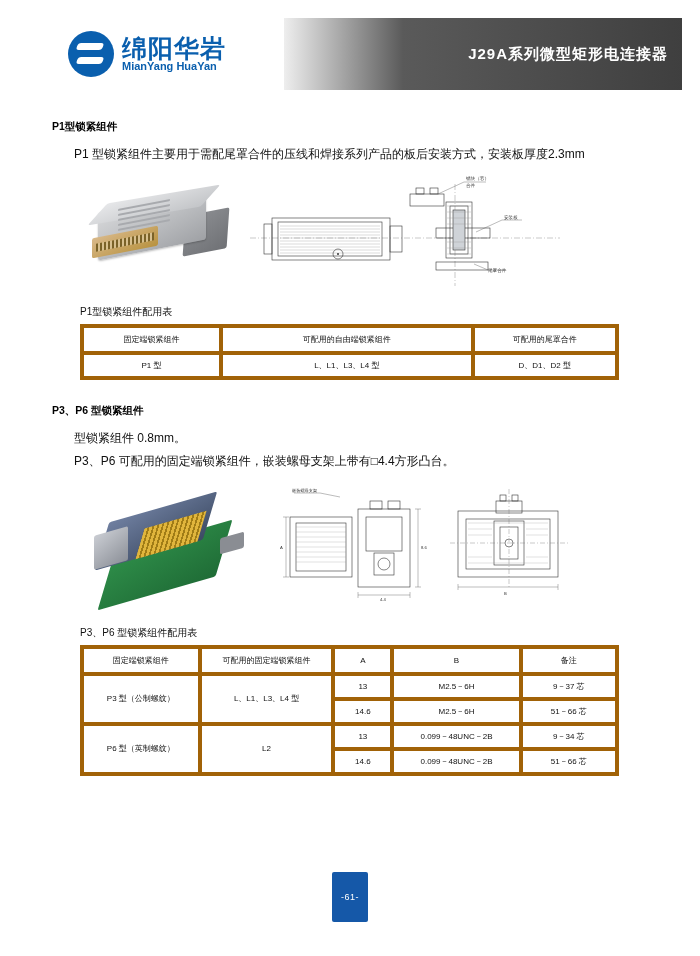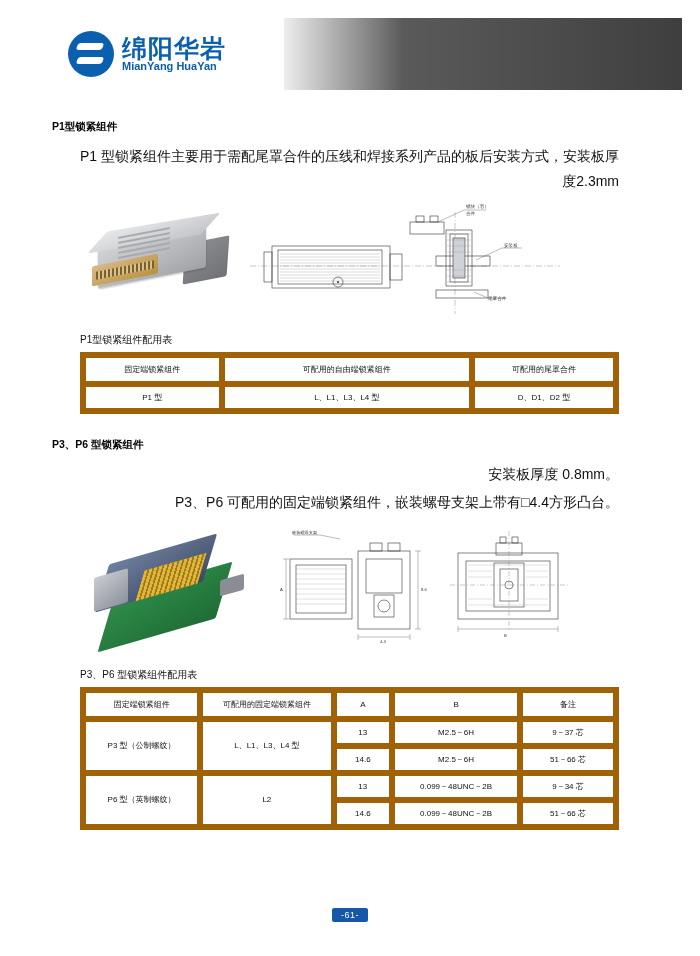--- a/index.html
+++ b/index.html
@@ -62,21 +62,21 @@
     z-index:2;
   }
 
   
   .content { padding:18px 81px 0 52px; }
 
   h2.sec-title {
     font-size:10.5px; font-weight:bold; margin:12px 0 10px 0; color:#000;
   }
   .para {
-    font-size:14px; line-height:1.8; margin:0 0 2px 22px; color:#111;text-align:right;
+    font-size:12px; line-height:1.8; margin:0 0 2px 22px; color:#111;
   }
   .para-block { margin-bottom:8px; }
 
   .fig-row {
     display:flex; align-items:flex-start; gap:10px;
     margin:10px 0 14px 28px;
   }
   .p1-body {
     position:absolute; left:18px; top:26px; width:108px; height:48px;
     background:linear-gradient(160deg,#d8d9db 0%,#b9bbbe 55%,#9fa1a5 100%);
@@ -148,58 +148,59 @@
 
   
   .tbl-caption { font-size:10px; margin:0 0 5px 28px; color:#111; }
   table {
     border-collapse:collapse;
     width:calc(100% - 28px);
     margin-left:28px;
     font-size:8px;
   }
   table td, table th {
-    border:6px solid #a16207;
+    border:4px solid #a16207;
     text-align:center;
     padding:5px 2px;
     font-weight:normal;
     color:#111;
   }
   table thead td { padding:6px 2px; }
   .t1 td { height:20px; }
   .t2 td { height:20px; }
 
   
   .footer {
     position:absolute; left:0; right:0; bottom:34px;
     text-align:center;
   }
   .page-num {
     display:inline-block;
     background:#1558a8; color:#fff;
     font-size:9px;
-    padding:2px 9px;
+    padding:20px 9px;
     border-radius:2px;
     letter-spacing:.5px;
   }
   .tiny { font-size:4.2px; fill:#333; font-family:"Liberation Sans", sans-serif; }
   .tiny2 { font-size:4.6px; fill:#333; font-family:"Liberation Sans", sans-serif; }
 </style>
 </head>
 <body>
 
 <div class="header">
   <div class="header-white-block"></div>
   <div class="logo-wrap">
     <div class="logo-mark"></div>
     <div class="logo-text">
       <div class="logo-cn">绵阳华岩</div>
       <div class="logo-en">MianYang HuaYan</div>
     </div>
   </div>
+  <div class="header-title">J29A系列微型矩形电连接器</div>
 </div>
 
 <div class="content">
 
   <h2 class="sec-title">P1型锁紧组件</h2>
   <div class="para-block">
     <p class="para">P1 型锁紧组件主要用于需配尾罩合件的压线和焊接系列产品的板后安装方式，安装板厚度2.3mm</p>
   </div>
 
   <div class="fig-row">
@@ -298,21 +299,21 @@
       <tr>
         <td>P1 型</td>
         <td>L、L1、L3、L4 型</td>
         <td>D、D1、D2 型</td>
       </tr>
     </tbody>
   </table>
 
   <h2 class="sec-title" style="margin-top:24px">P3、P6 型锁紧组件</h2>
   <div class="para-block">
-    <p class="para">安装板厚度 0.8mm。</p>
+    <p class="para">型锁紧组件 0.8mm。</p>
     <p class="para">P3、P6 可配用的固定端锁紧组件，嵌装螺母支架上带有□4.4方形凸台。</p>
   </div>
 
   <div class="fig-row" style="margin-top:14px">
 
     <div class="photo2">
       <div class="p2-board"></div>
       <div class="p2-shell"></div>
       <div class="p2-gold"></div>
       <div class="p2-front"></div>

